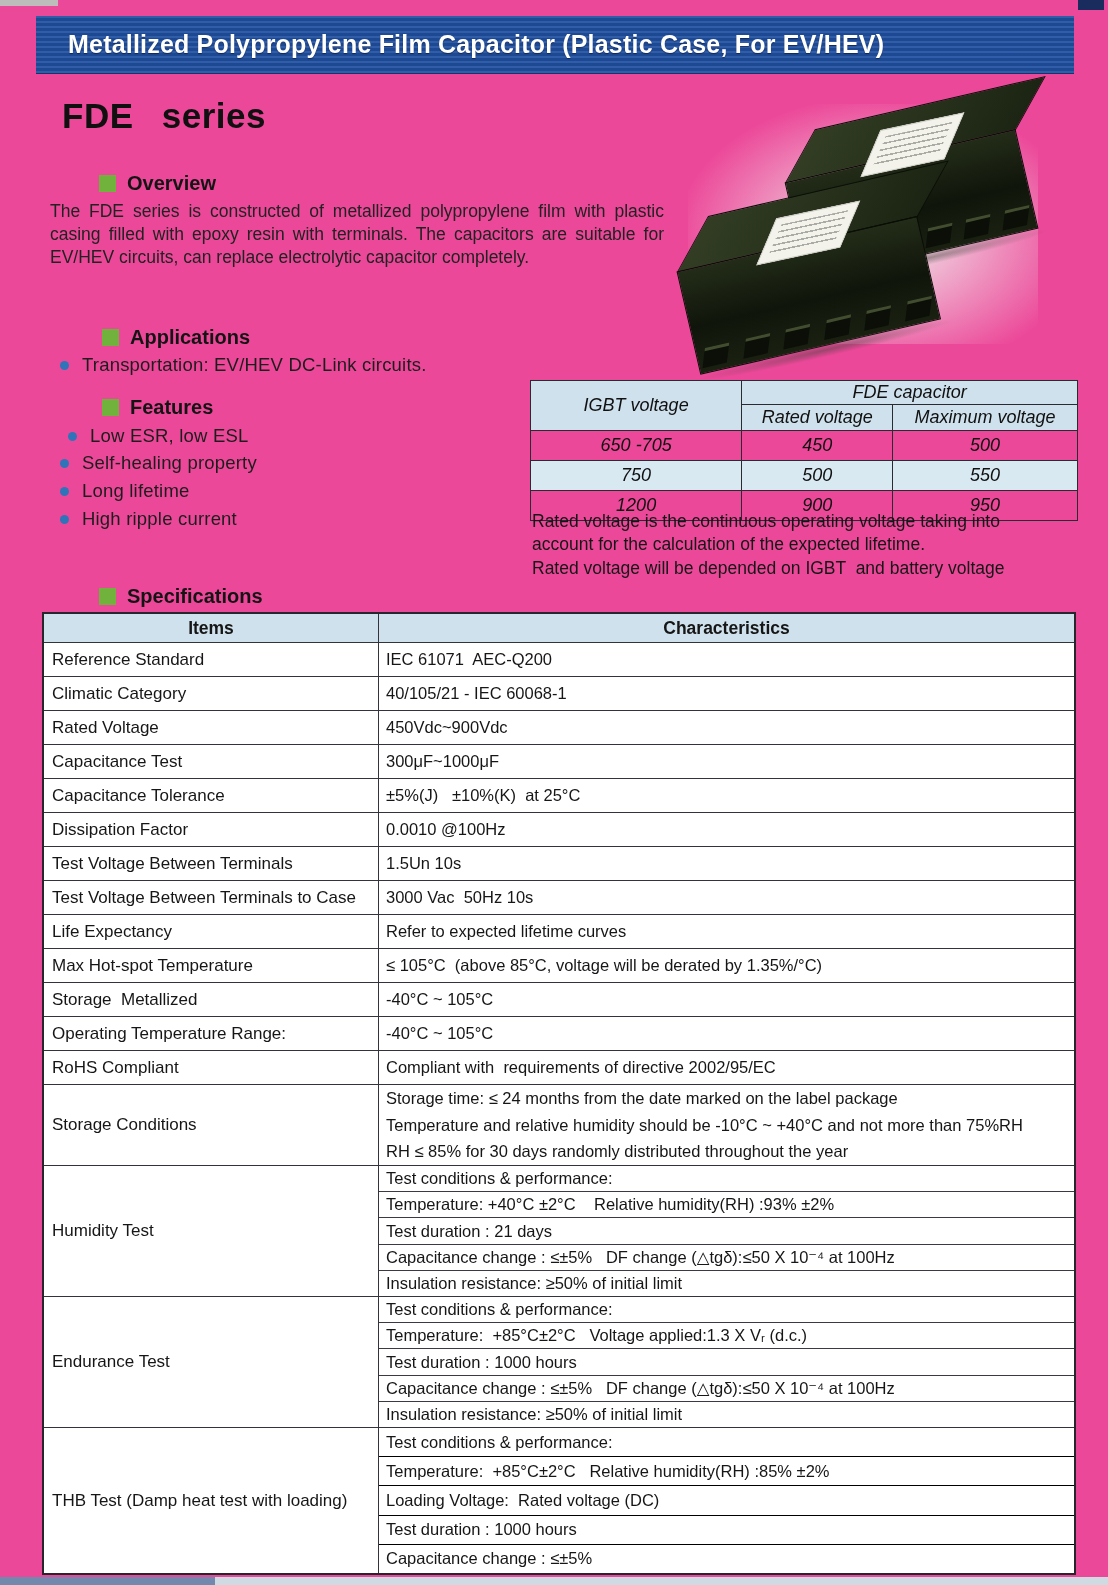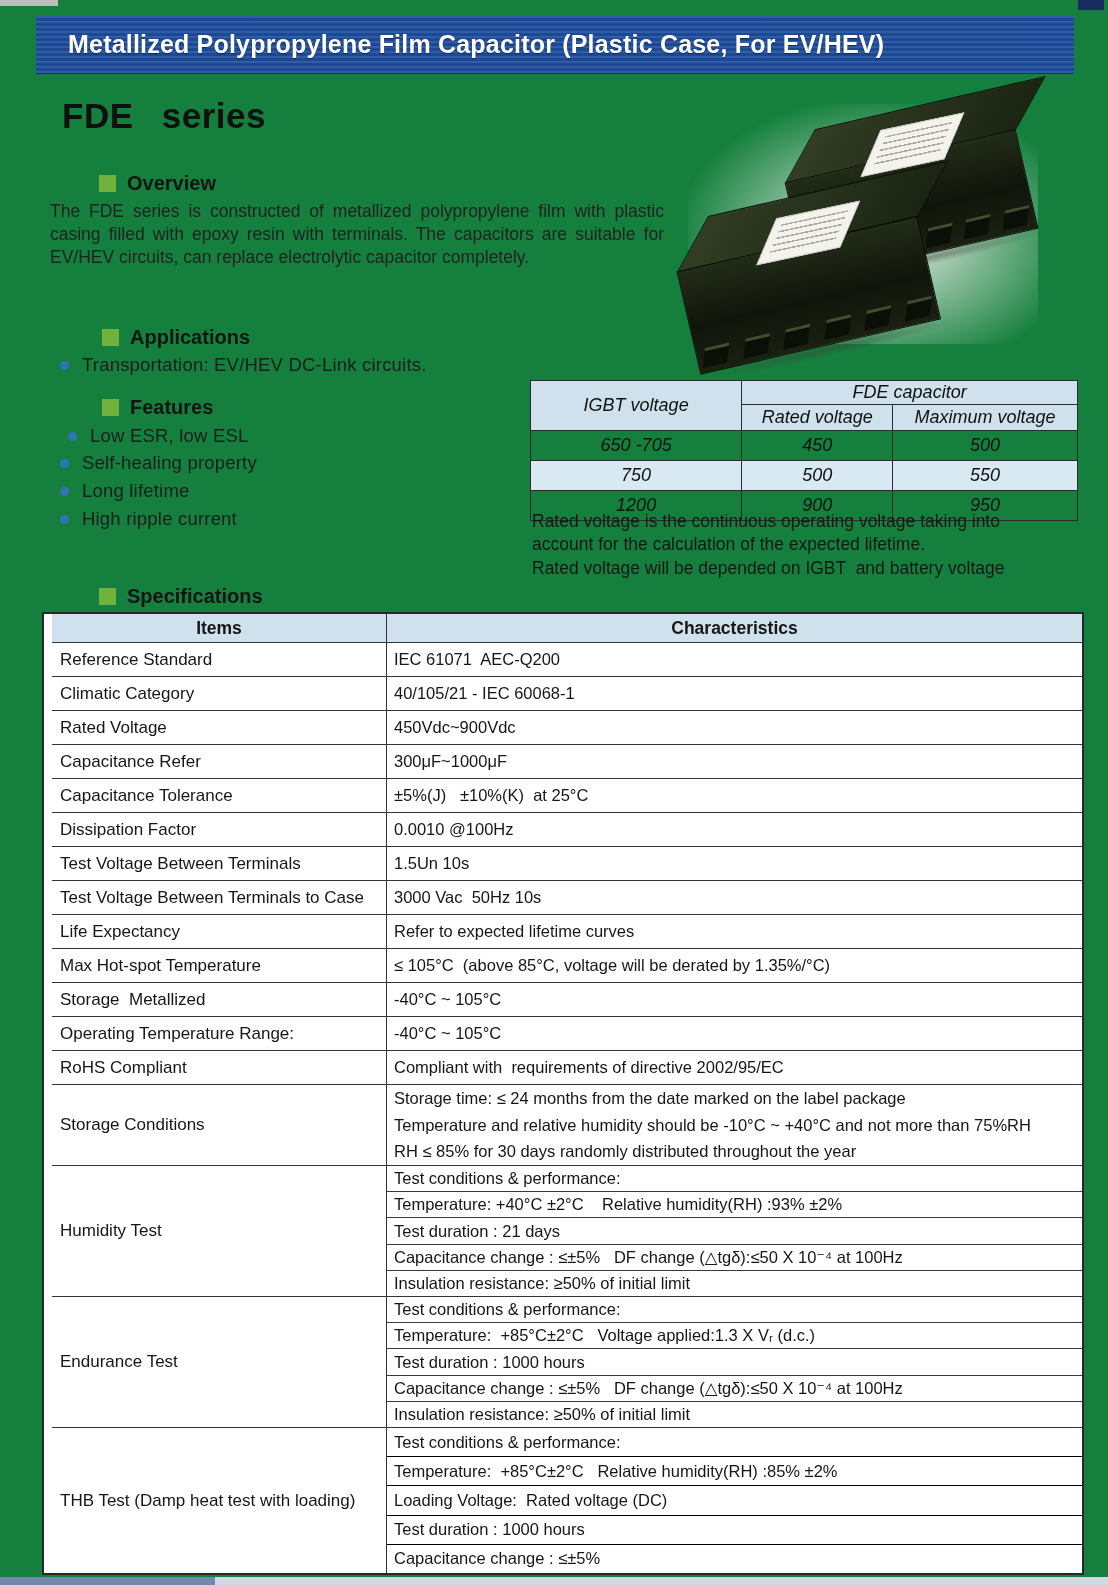--- a/index.html
+++ b/index.html
@@ -1,18 +1,18 @@
 <!DOCTYPE html>
 <html style="--header-bar: #2151a1; --section-green: #70b23c; --bullet-blue: #2f74b9; --table-head-bg: #cfe1ec; --row-tint: #d9e9f2;"><head>
 <meta charset="utf-8">
 <style>
   html,body{margin:0;padding:0;background:#e8e8e6;}
   .page{
     position:relative; width:1108px; height:1585px; margin:0 auto;
-    background:#15803d; overflow:hidden; color:#1c1c1c;
+    background:#ec4899; overflow:hidden; color:#1c1c1c;
     font-family:"Liberation Sans","DejaVu Sans",sans-serif;
   }
   
   .edge-top-left{position:absolute;left:0;top:0;width:58px;height:6px;background:#bdbdbb;}
   .edge-top-right{position:absolute;left:1078px;top:0;width:26px;height:10px;background:#1a2c5e;}
   .edge-bottom{position:absolute;left:0;bottom:0;width:100%;height:8px;background:#cfdae3;}
   .edge-bottom-dark{position:absolute;left:0;bottom:0;width:215px;height:8px;background:#7288ad;}
 
   
   .header-bar{
@@ -73,21 +73,21 @@
   .vtable .h2{height:25px;}
   .vtable td{height:29px;}
   .vtable tr.tint td{background:var(--row-tint,#d9e9f2);}
   .vtable .c1{width:212px;} .vtable .c2{width:151px;} .vtable .c3{width:185px;}
 
   .vnote{position:absolute;left:532px;top:510px;width:552px;font-size:17.5px;line-height:1.33;color:#161616;}
   .vnote div{white-space:pre-wrap;}
 
   
   .stable{position:absolute;left:42px;top:612px;width:1030px;border:2px solid #26262c;background:#fff;
-    font-size:16.5px;color:#161616;padding-left:8px;}
+    font-size:16.5px;color:#161616;}
   .srow{display:flex;border-top:1px solid #33333b;}
   .srow:first-child{border-top:none;}
   .sitem{flex:0 0 335px;width:335px;border-right:1.6px solid #33333b;display:flex;align-items:center;
     padding-left:8px;box-sizing:border-box;white-space:pre-wrap;font-size:17px;}
   .schar{flex:1;display:flex;flex-direction:column;justify-content:center;min-width:0;}
   .sline{display:flex;align-items:center;padding-left:7px;white-space:pre-wrap;}
   .hrow{height:28px;background:var(--table-head-bg,#cfe1ec);}
   .hrow .sitem,.hrow .schar{justify-content:center;align-items:center;padding-left:0;
     font-weight:bold;font-size:17.5px;display:flex;flex-direction:row;}
   .r-s{height:33px;}
@@ -237,21 +237,21 @@
           <div class="sline">40/105/21 - IEC 60068-1</div>
         </div>
     </div>
     <div class="srow r-s">
       <div class="sitem">Rated Voltage</div>
       <div class="schar">
           <div class="sline">450Vdc~900Vdc</div>
         </div>
     </div>
     <div class="srow r-s">
-      <div class="sitem">Capacitance Refer</div>
+      <div class="sitem">Capacitance Test</div>
       <div class="schar">
           <div class="sline">300μF~1000μF</div>
         </div>
     </div>
     <div class="srow r-s">
       <div class="sitem">Capacitance Tolerance</div>
       <div class="schar">
           <div class="sline">±5%(J)   ±10%(K)  at 25°C</div>
         </div>
     </div>

